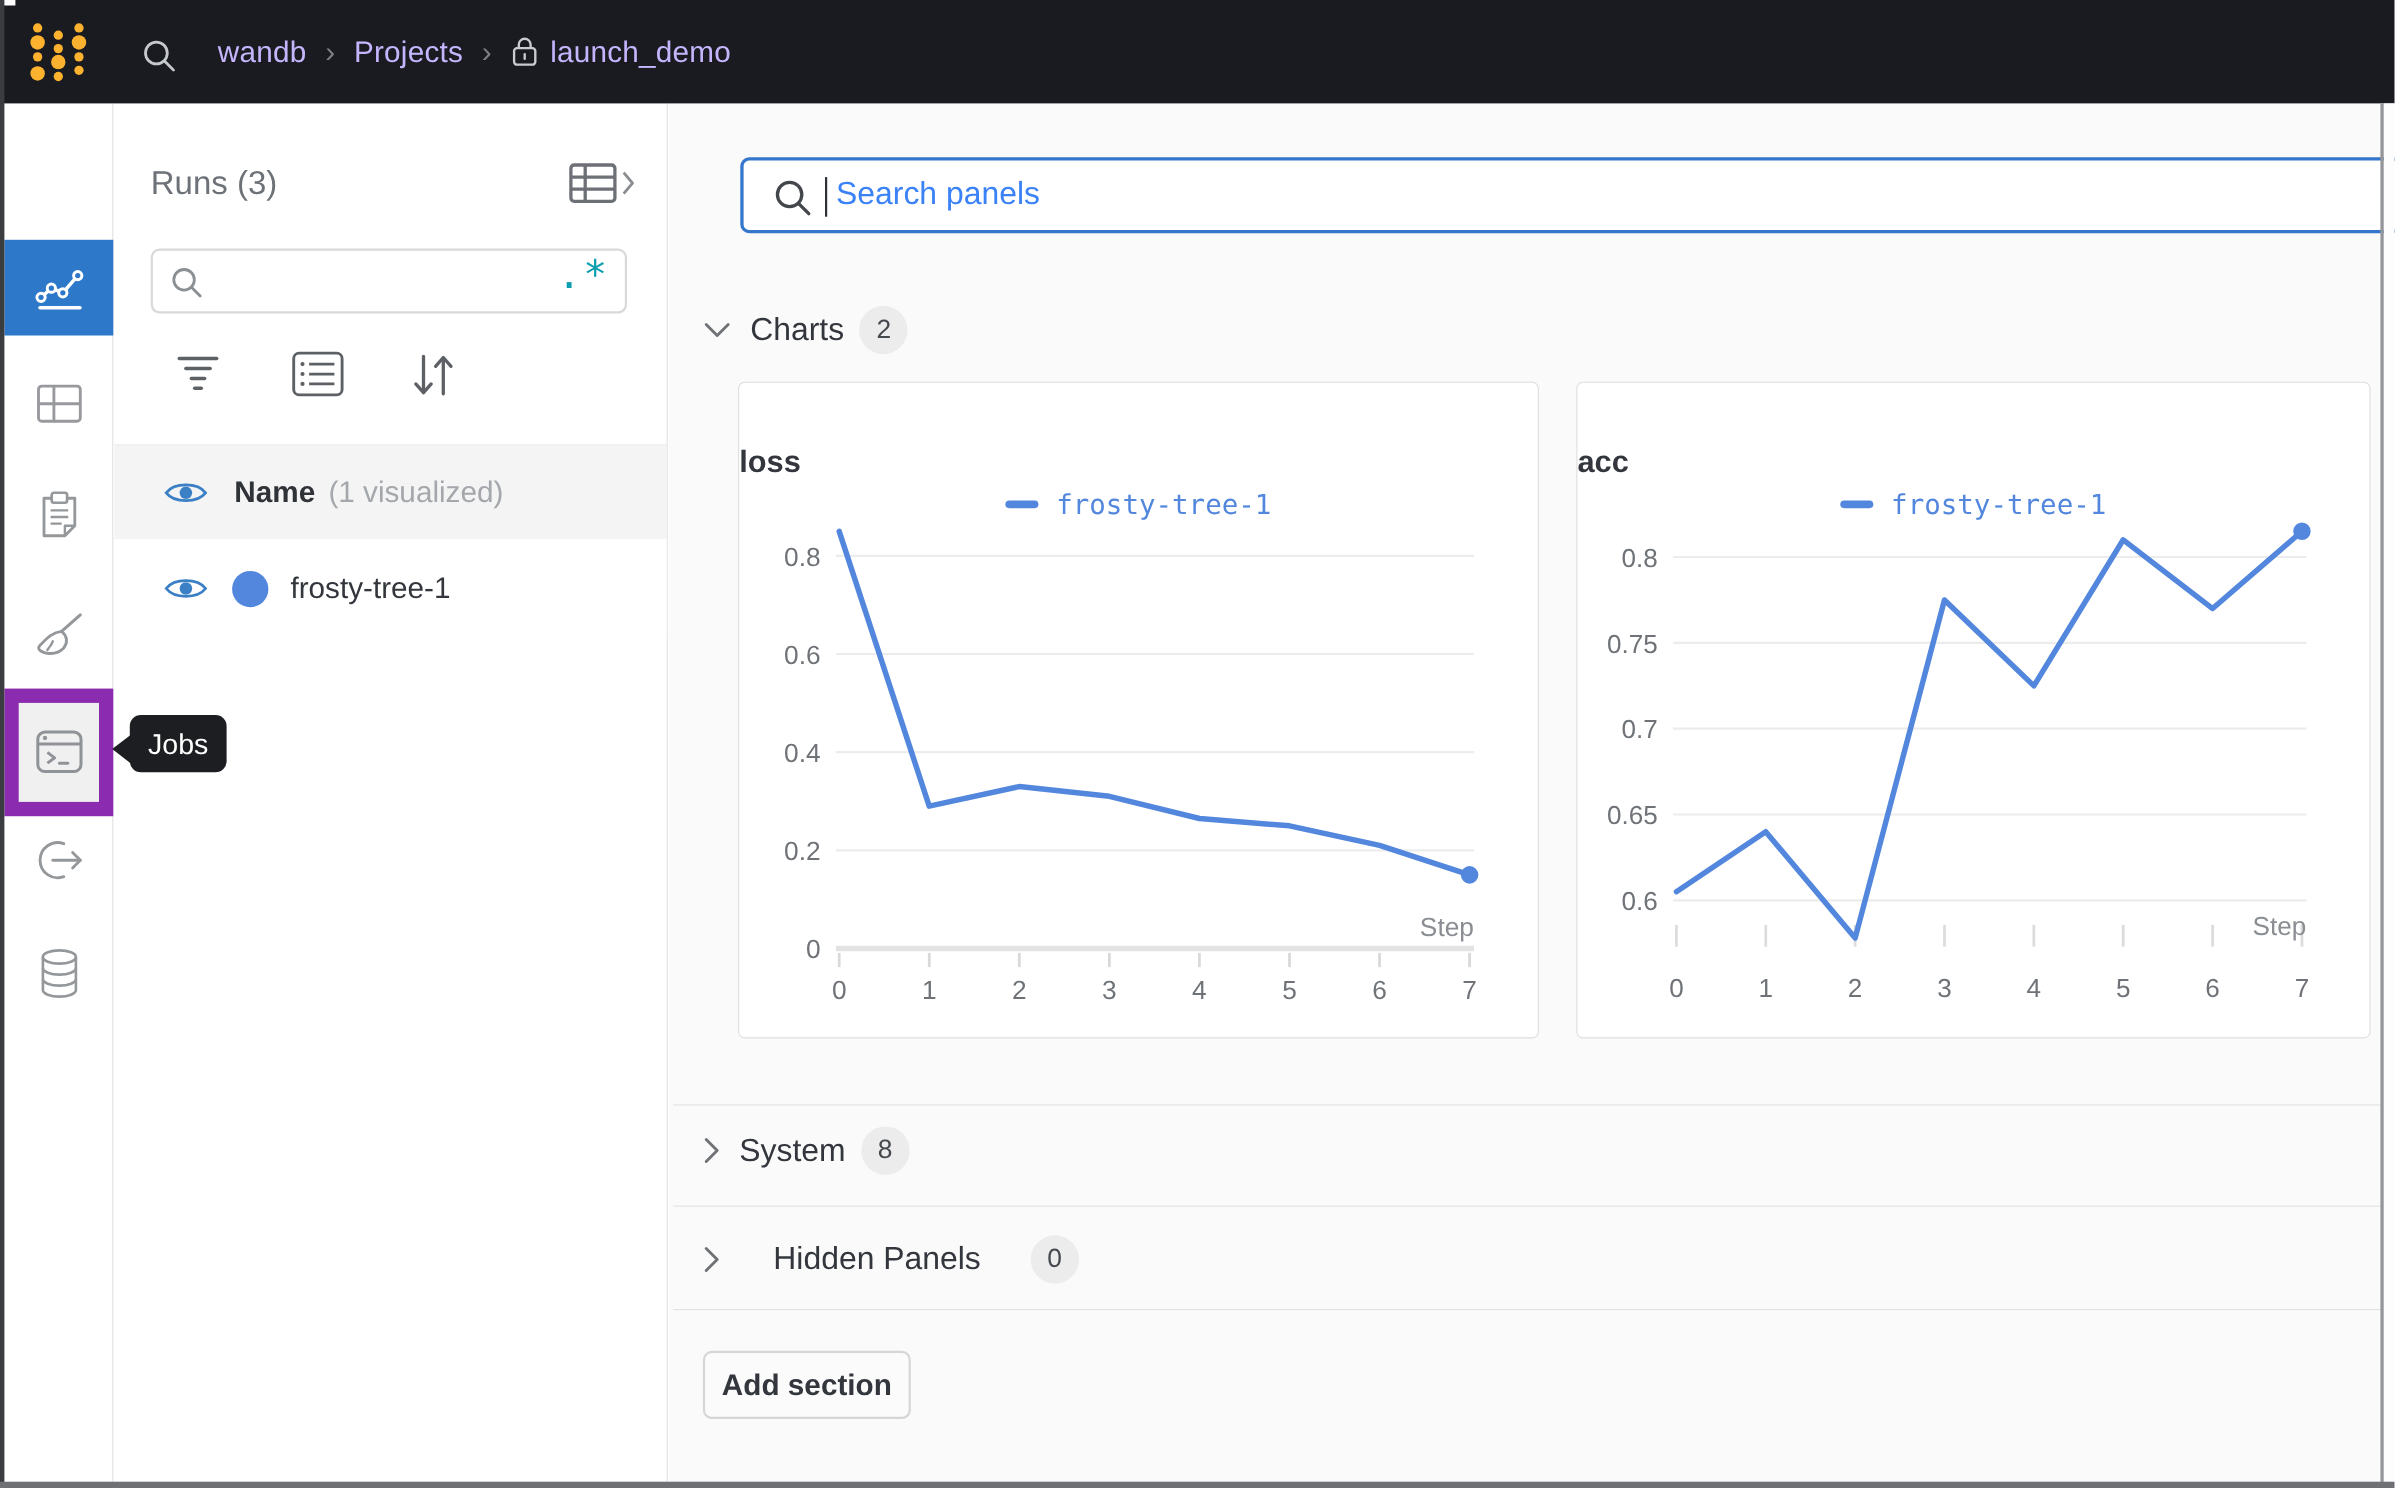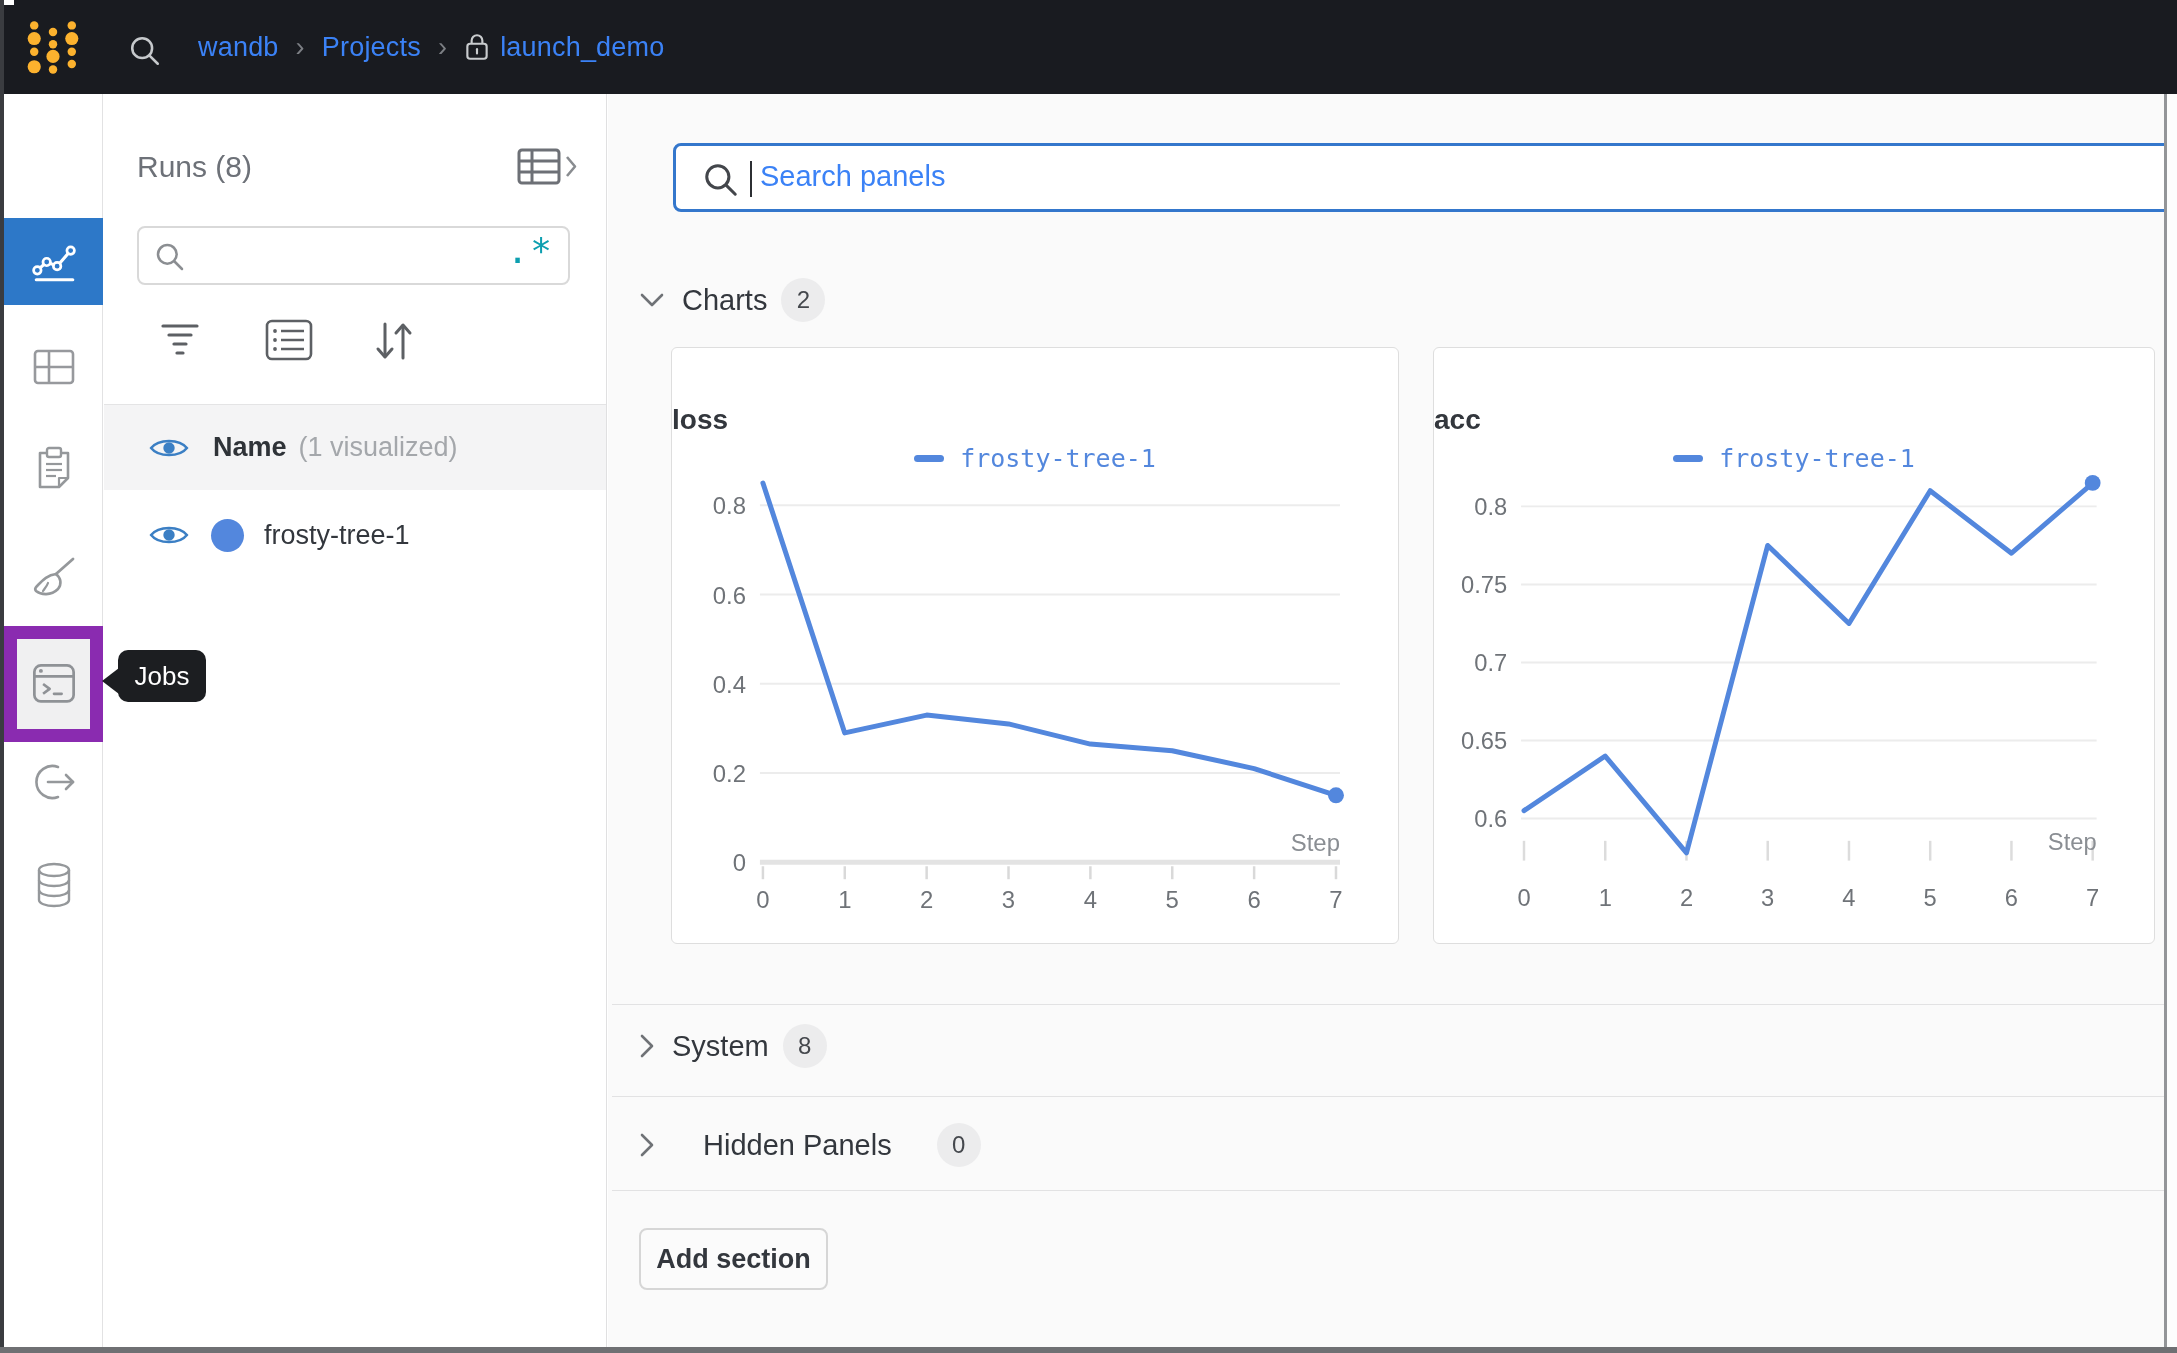--- a/index.html
+++ b/index.html
@@ -13,21 +13,21 @@
   
   #topbar { left:0; top:0; width:2177px; height:94px; background:#191b20; z-index:6; }
   #corner-notch { left:0; top:0; width:14px; height:5px; background:#ffffff; z-index:7; }
   #win-border-left { left:0; top:0; width:4px; height:1353px; background:#3a3c40; z-index:8; }
   #win-border-right { left:2164px; top:94px; width:3px; height:1259px; background:#939598; z-index:8; }
   #win-strip-right { left:2167px; top:94px; width:10px; height:1259px; background:#fdfdfd; z-index:7; }
   #win-border-bottom { left:0; top:1347px; width:2177px; height:6px; background:#6f7073; z-index:9; }
 
   
   #crumbs { left:198px; top:0; height:94px; display:flex; align-items:center; gap:17px; z-index:7; }
-  .crumb { font-size:27px; color:#3b82f6; letter-spacing:0.2px; }
+  .crumb { font-size:27px; color:#c4b5fd; letter-spacing:0.2px; }
   .crumb-sep { color:#7c7f84; }
   #topbar-search-icon { left:128px; top:34px; z-index:7; }
   #logo { left:24px; top:16px; z-index:7; }
   .lockwrap { display:flex; align-items:center; gap:10px; }
 
   
   #sidebar { left:4px; top:94px; width:99px; height:1253px; background:#ffffff; border-right:1px solid #e2e2e3; z-index:3; }
   .side-item { position:absolute; left:0; width:99px; display:flex; align-items:center; justify-content:center; }
   #side-active { top:124px; height:87px; background:#2d78c8; }
   #side-jobs { top:532px; height:116px; border:13px solid #8a2bb0; background:#f0f0f1; }
@@ -201,21 +201,21 @@
     </svg>
   </div>
 </div>
 
 <div class="abs" id="jobs-tooltip">
   <span class="txt">Jobs</span>
 </div>
 <div class="abs" id="jobs-tooltip-arrow"></div>
 
 <div class="abs" id="runs-panel">
-  <div id="runs-title">Runs (8)</div>
+  <div id="runs-title">Runs (3)</div>
 
   <svg id="runs-expand" width="64" height="42" viewBox="0 0 64 42">
     <rect x="3" y="4" width="40" height="33" rx="3" fill="none" stroke="#6d7076" stroke-width="3"></rect>
     <line x1="16" y1="4" x2="16" y2="37" stroke="#6d7076" stroke-width="3"></line>
     <line x1="3" y1="15" x2="43" y2="15" stroke="#6d7076" stroke-width="3"></line>
     <line x1="3" y1="26" x2="43" y2="26" stroke="#6d7076" stroke-width="3"></line>
     <polyline points="51,11 59,20.5 51,30" fill="none" stroke="#898c90" stroke-width="2.6" stroke-linejoin="round"></polyline>
   </svg>
 
   <div id="runs-search">

